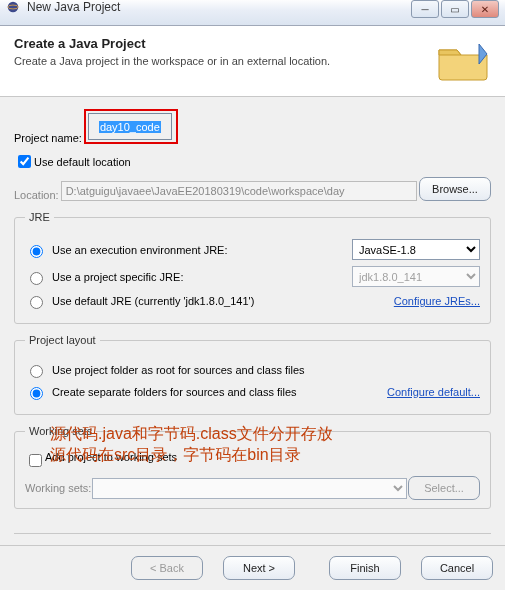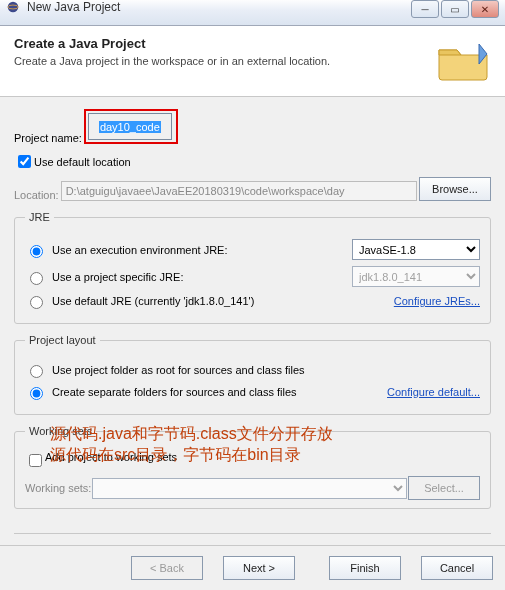--- a/index.html
+++ b/index.html
@@ -50,21 +50,21 @@
     background:#fff;
   }
   input[type=text]:disabled { background:#f3f3f3; color:#888; border-color:#bcbcbc; }
   .selected-text { background:#3399ff; color:#fff; padding:0 1px; }
   .highlight-box { border:2px solid #e00000; padding:2px 4px 2px 2px; display:inline-flex; align-items:center; gap:4px; }
   .btn {
     height:24px;
     min-width:72px;
     padding:0 12px;
     border:1px solid #8a99ad;
-    border-radius:0;
+    border-radius:7px;
     background:linear-gradient(#fdfefe,#e7ecf3);
     font-size:11px;
     color:#222;
     cursor:pointer;
   }
   .btn:disabled { color:#9a9a9a; background:#f0f0f0; }
   .checkbox-row { display:flex; align-items:center; margin:8px 0 6px; }
   fieldset {
     border:1px solid #c8c8c8;
     border-radius:3px;

